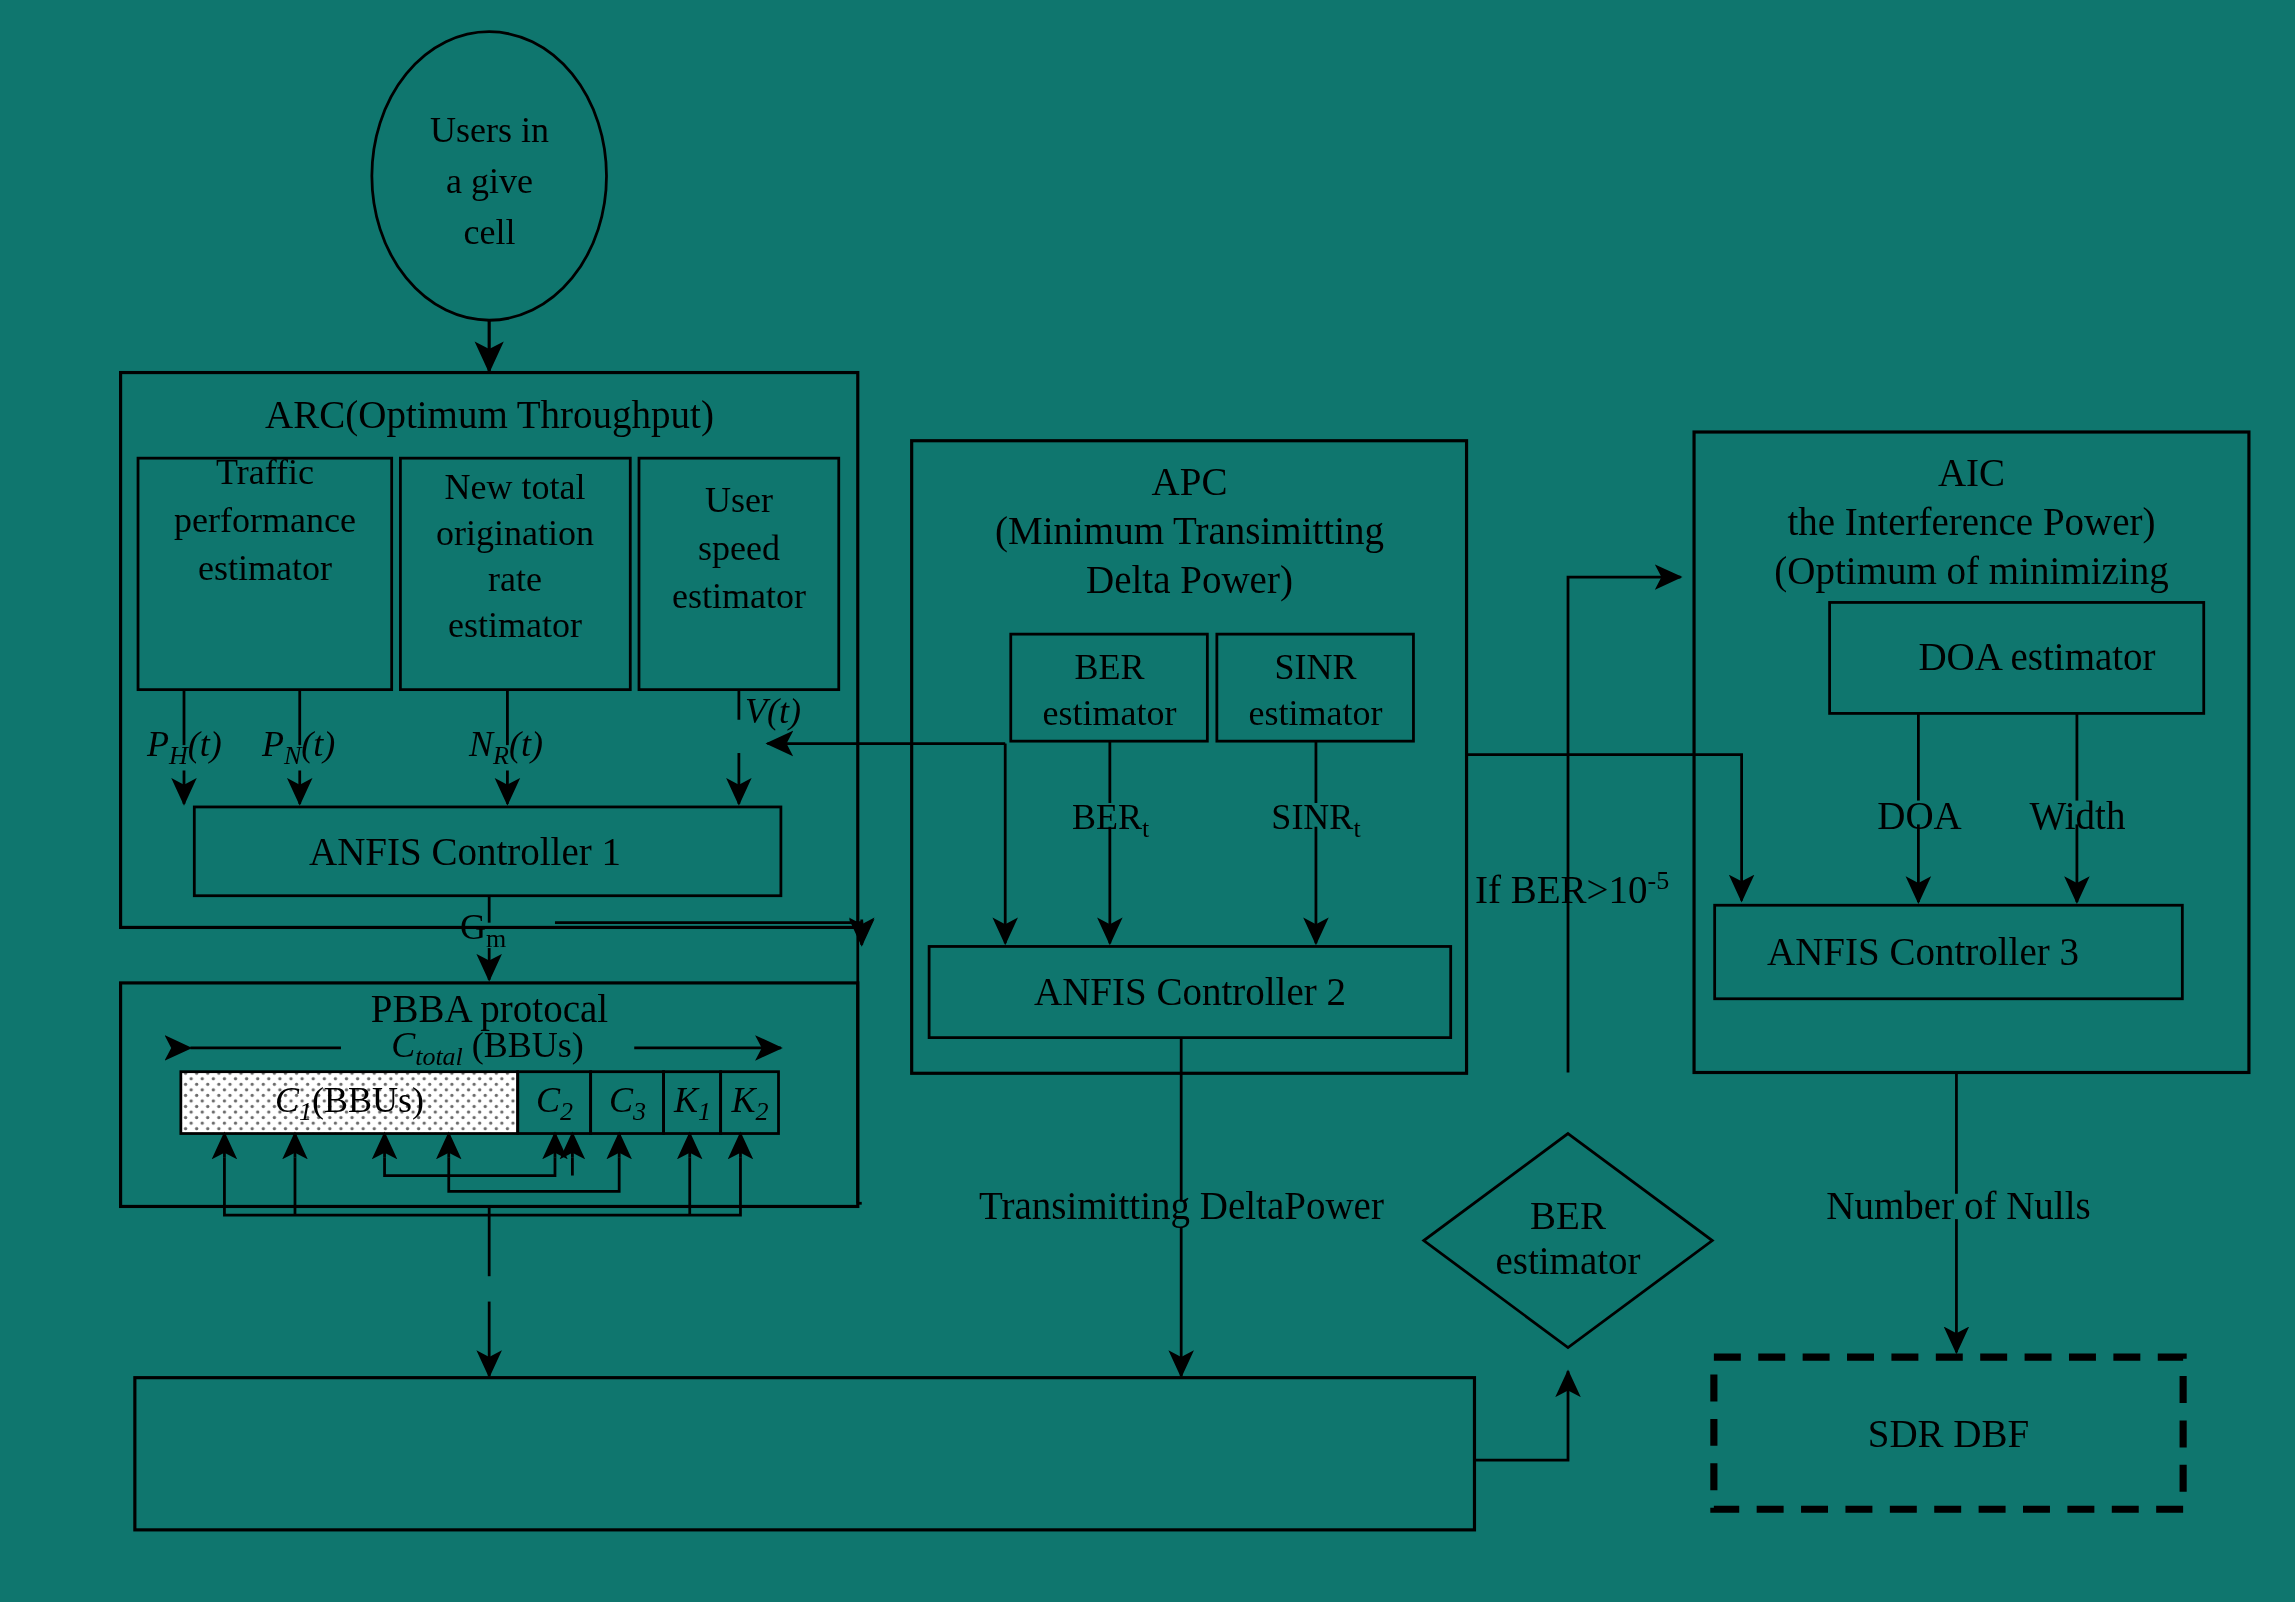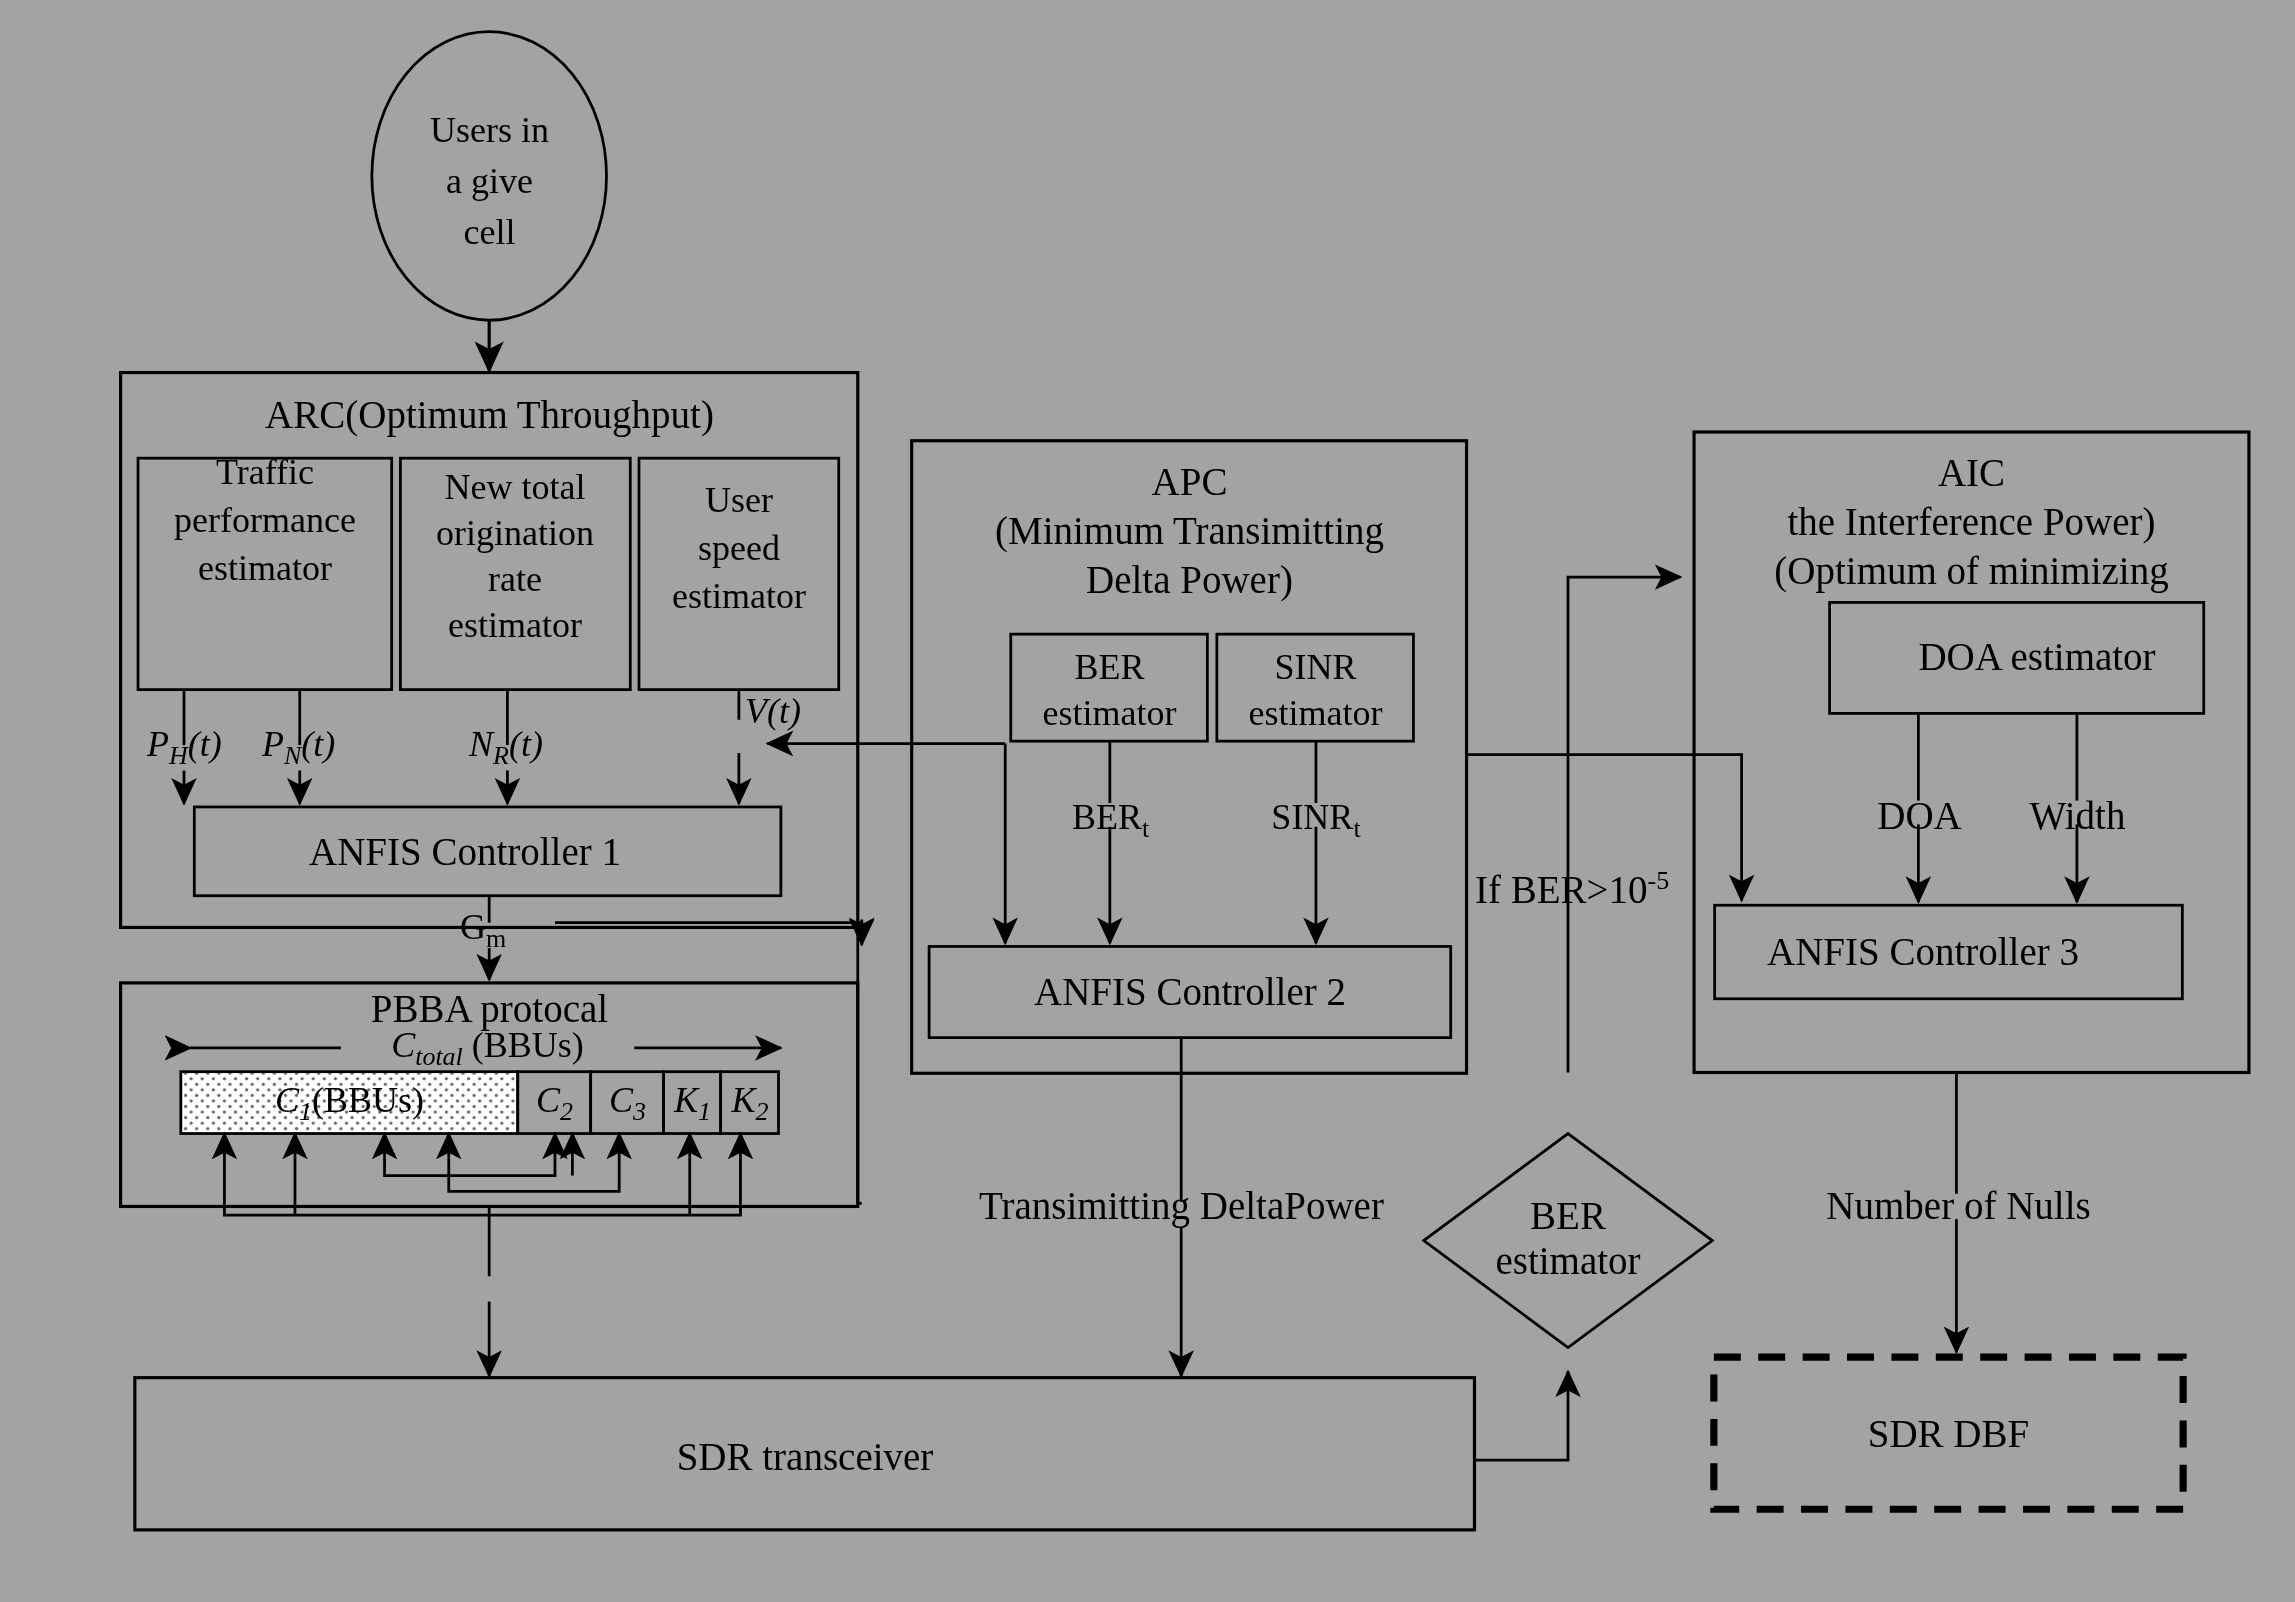--- a/index.html
+++ b/index.html
@@ -1,19 +1,19 @@
 <!DOCTYPE html>
 <html style="font-size:12.7px"><head>
 <meta charset="utf-8">
 <style>
   html,body{margin:0;padding:0;background:#ffffff;}
   #root{
     position:relative;
     width:2295px;height:1602px;
-    background:#a3a3a3;
+    background:#0f766e;
     font-family:"Liberation Serif", serif;
     color:#000000;
     overflow:hidden;
   }
   svg{position:absolute;left:0;top:0;width:2295px;height:1602px;}
   .bx{fill:none;stroke:#000;stroke-width:4;}
   .bx-thin{fill:none;stroke:#000;stroke-width:3.5;}
   .bx-dash{fill:none;stroke:#000;stroke-width:9;stroke-dasharray:34 22;}
   .ln{fill:none;stroke:#000;stroke-width:4;}
   .ln-thin{fill:none;stroke:#000;stroke-width:3.5;}
@@ -259,17 +259,16 @@
 
 <div style="position:absolute;left:1475px;top:866px;" class="t-lg">
   <span>If BER&gt;10</span><sup class="sub">-5</sup>
 </div>
 
 <div style="position:absolute;left:1457px;top:1193px;width:222px;text-align:center;line-height:45px;">
   <div class="t-lg">BER</div>
   <div class="t-lg">estimator</div>
 </div>
 
-<div style="position:absolute;left:135px;top:1434px;width:1340px;text-align:center;" class="t-lg">SDR transceiver</div>
 <div style="position:absolute;left:1714px;top:1411px;width:469px;text-align:center;" class="t-lg">SDR DBF</div>
 
 </div>
 
 
 </body></html>

